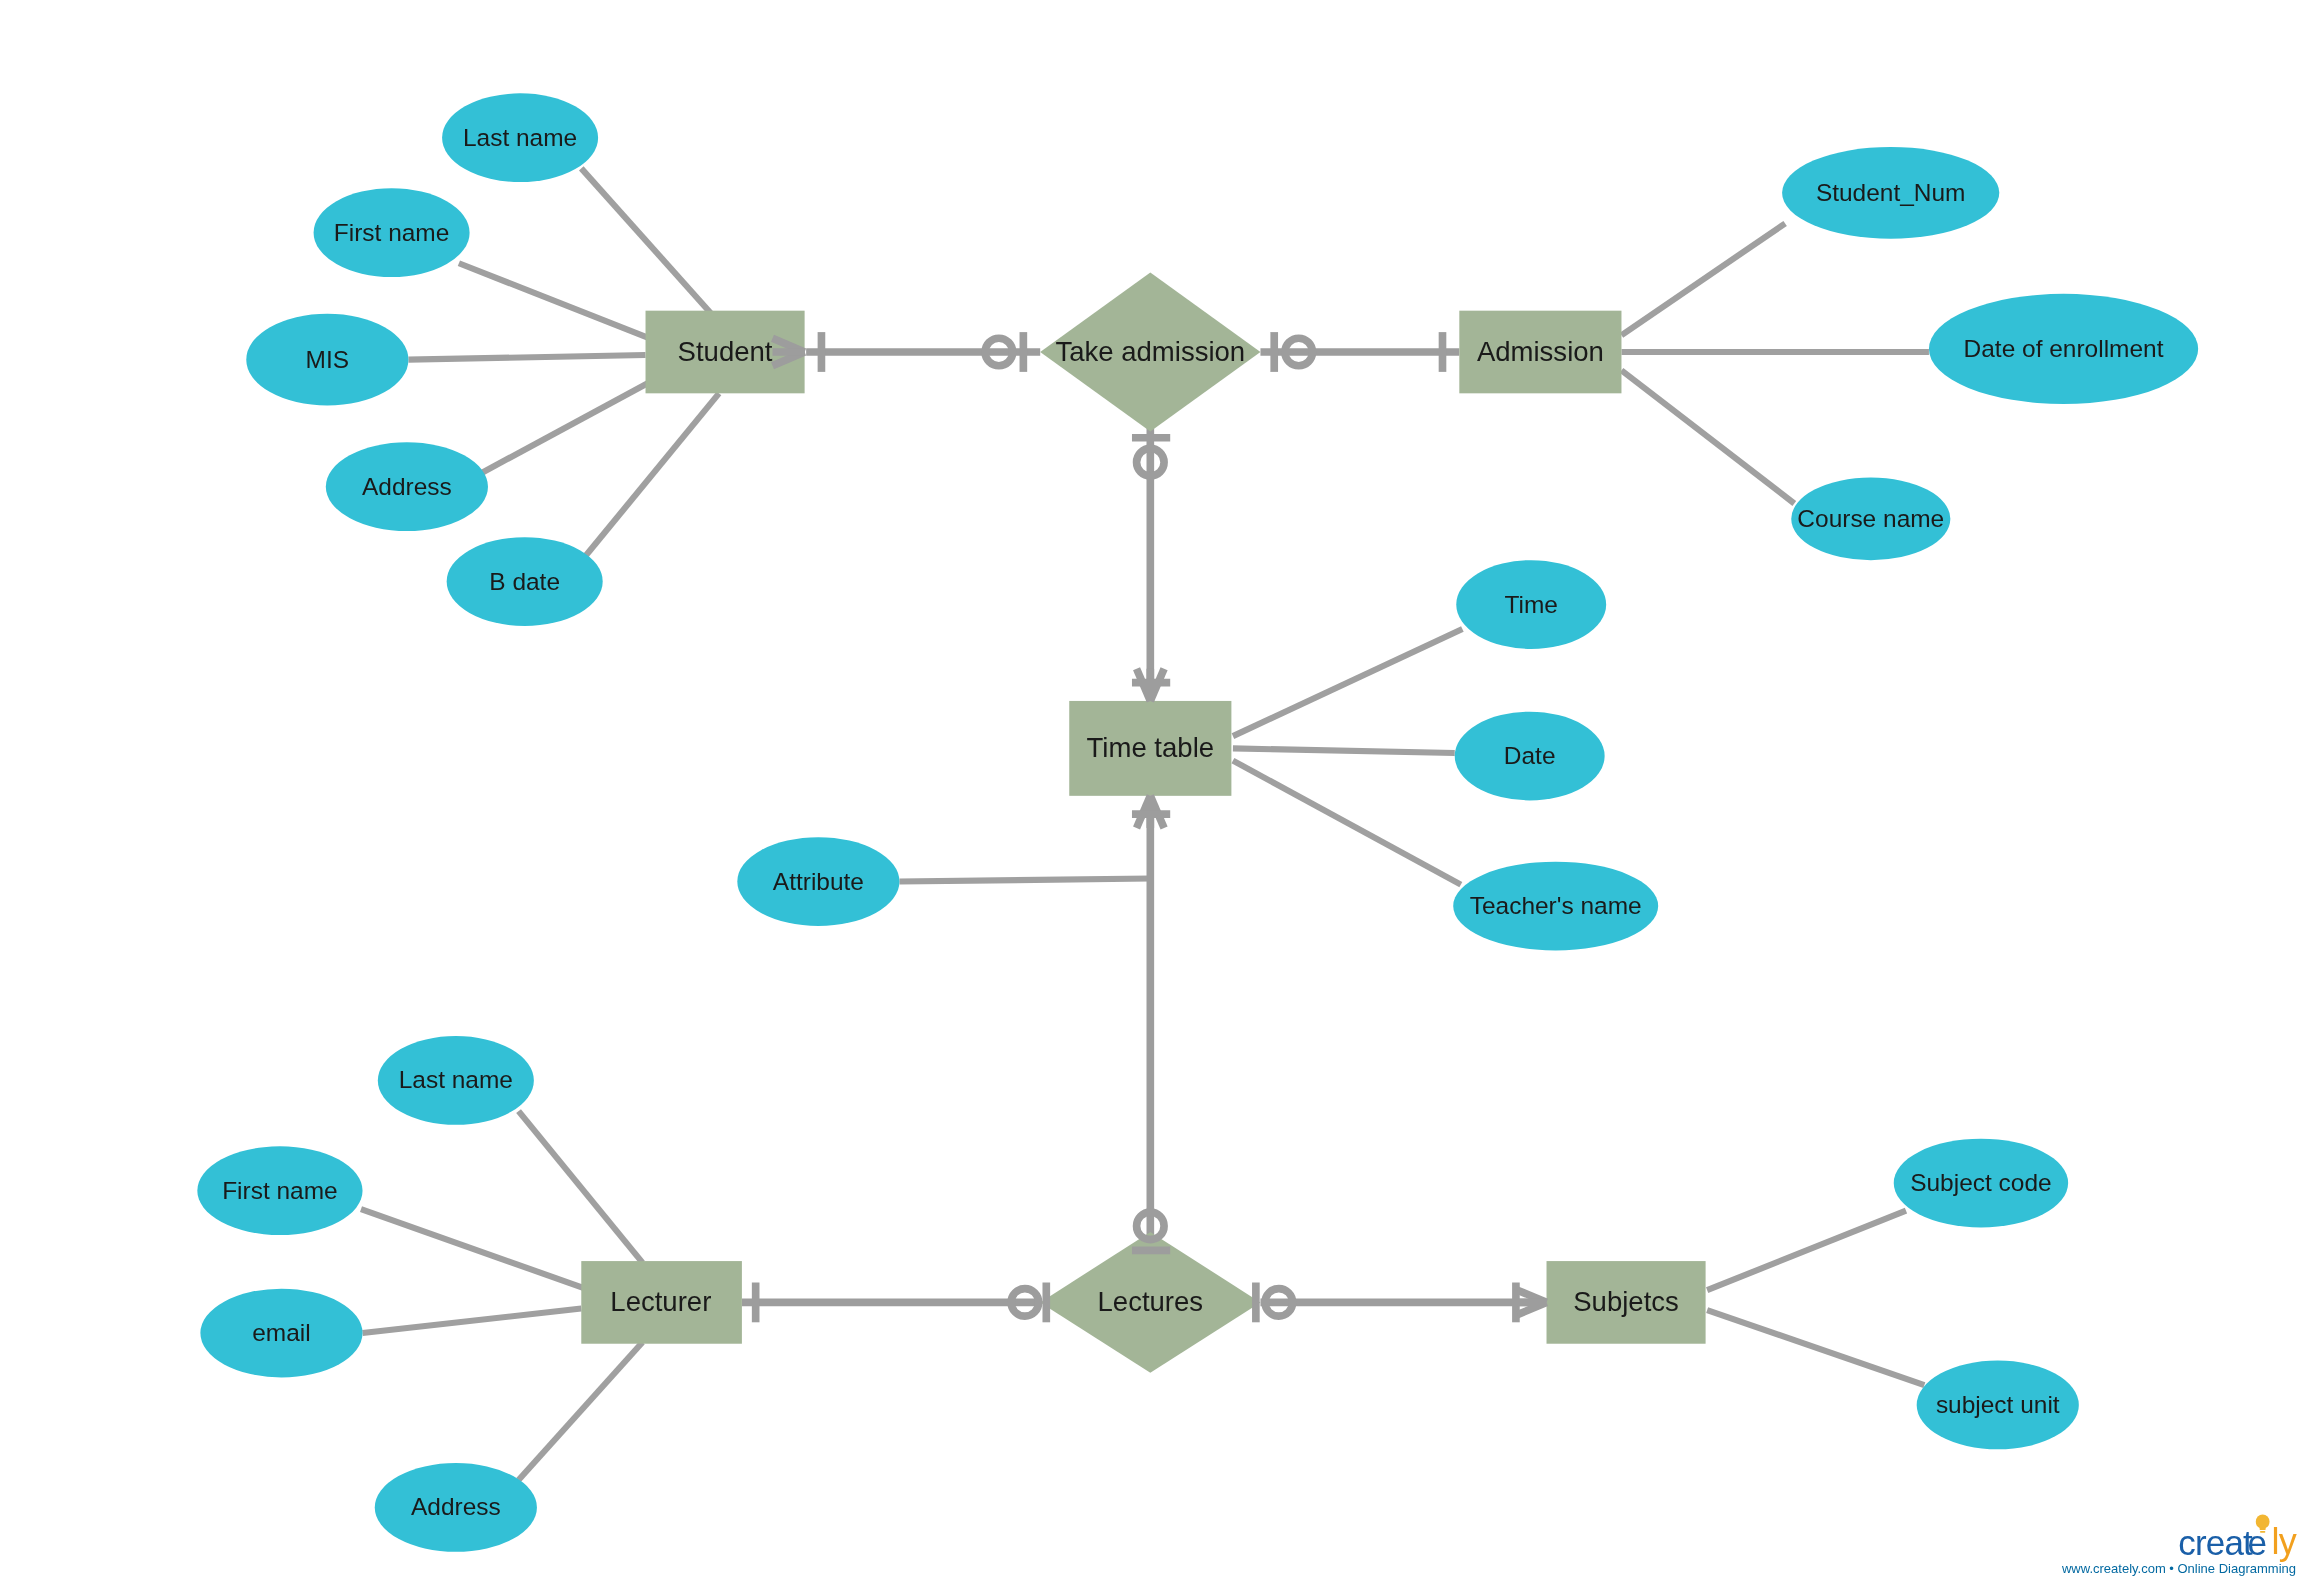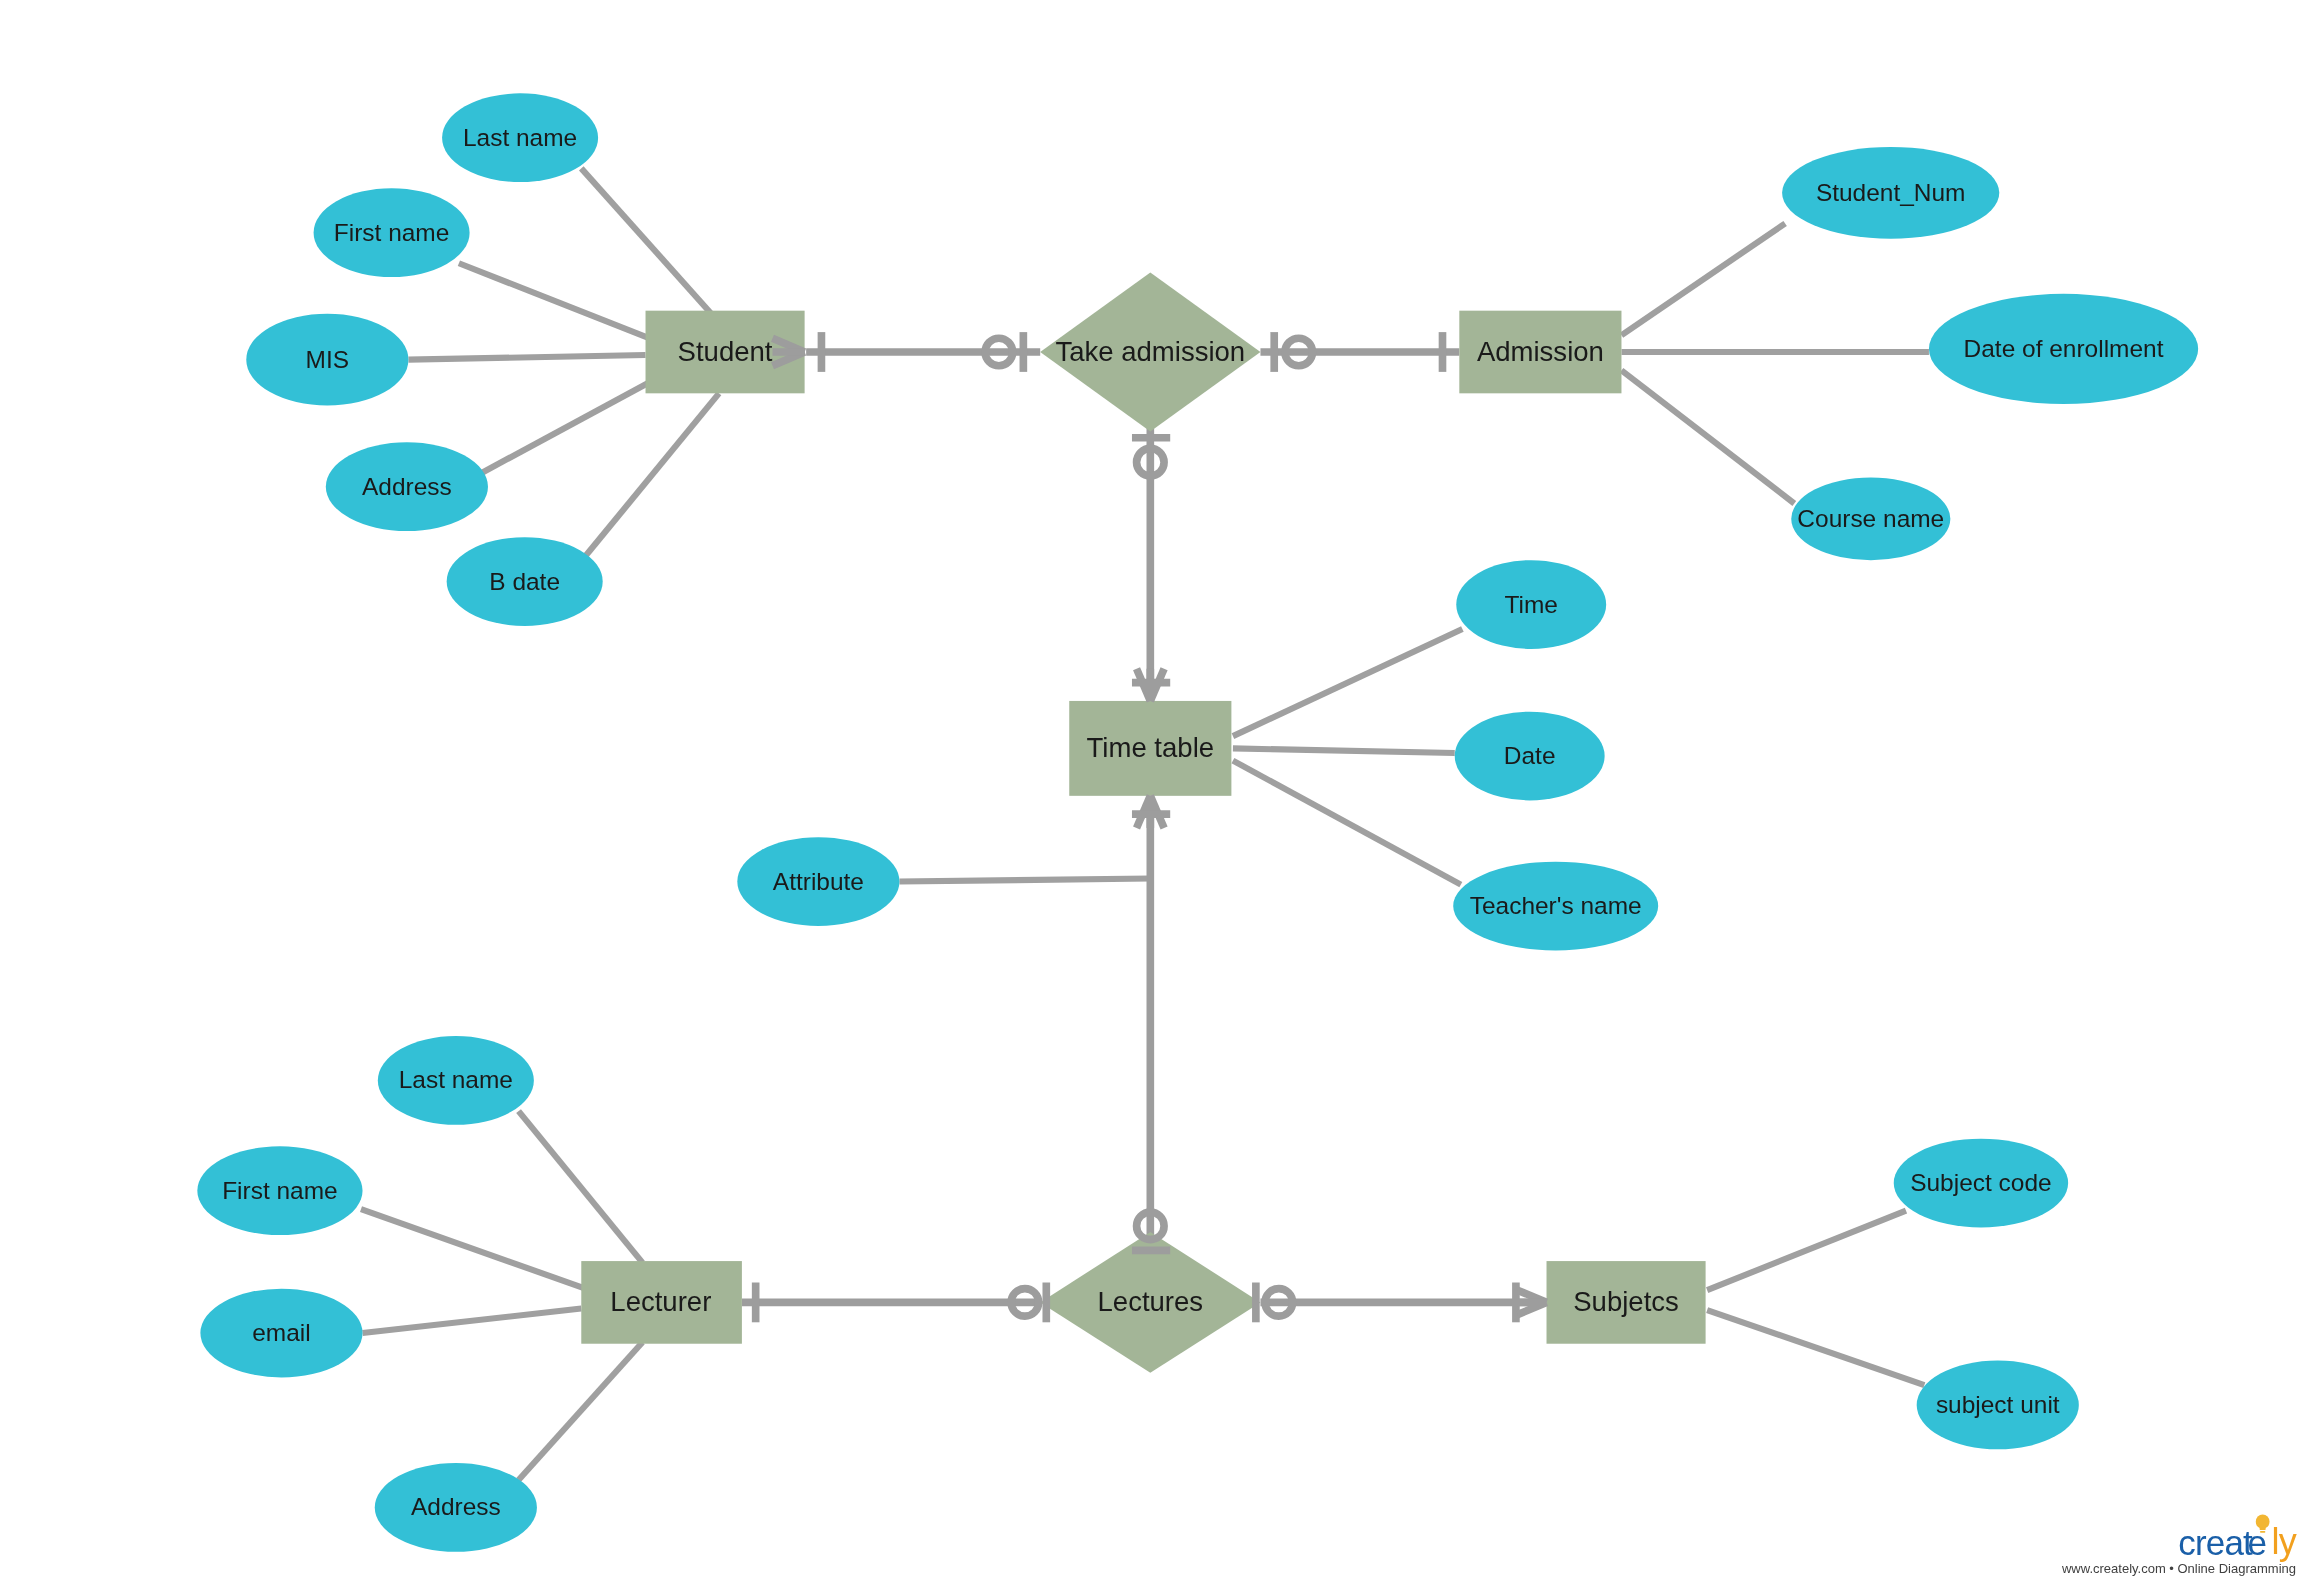--- a/index.html
+++ b/index.html
@@ -313,16 +313,16 @@
       <span style="position:absolute; right:29px; bottom:0; font-size:35px; color:#1a5fa8; font-family:'Liberation Sans',sans-serif;">e</span>
       <span style="position:absolute; right:0px; bottom:0; font-size:36px; color:#f2a01e; font-family:'Liberation Sans',sans-serif; letter-spacing:-0.8px;">ly</span>
       <span style="position:absolute; right:26px; bottom:26px; width:15.3px; height:20px;">
         <svg viewBox="0 0 20 26" width="15.3" height="20">
           <ellipse cx="10" cy="10" rx="9" ry="9.5" fill="#f2b632"></ellipse>
           <rect x="6" y="18" width="8" height="3" rx="1" fill="#f2b632"></rect>
           <rect x="6.5" y="22" width="7" height="2.5" rx="1" fill="#f2b632"></rect>
         </svg>
       </span>
     </div>
-    <div style="font-size:13px; color:#404040; font-family:'Liberation Sans',sans-serif; margin-top:1.5px;">www.creately.com • Online Diagramming</div>
+    <div style="font-size:13px; color:#0369a1; font-family:'Liberation Sans',sans-serif; margin-top:1.5px;">www.creately.com • Online Diagramming</div>
   </div>
 </div>
 
 
 </body></html>

